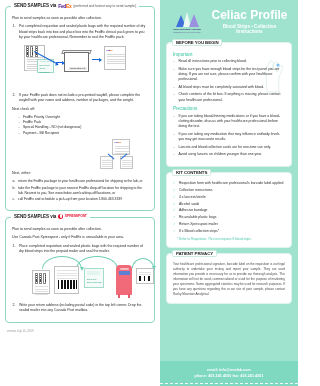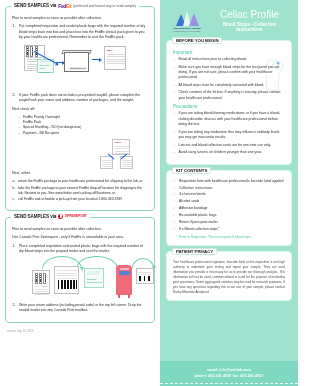--- a/index.html
+++ b/index.html
@@ -205,21 +205,21 @@
   .rc-header {
     display:flex; align-items:center; gap:4px;
     padding:9px 6px 8px 7px;
   }
   .logo-wrap { width:40px; flex:none; text-align:center; }
   .mtn { position:relative; width:38px; height:17px; margin:0 auto; }
   .mtn svg { display:block; }
   .logo-name { font-size:2.4px; font-weight:bold; color:#3a3f6e; margin-top:0.5px; letter-spacing:-0.1px;}
   .logo-tag { font-size:2.1px; color:#5f6a93; letter-spacing:-0.1px;}
   .hdr-text { flex:1; text-align:center; padding-right:4px; }
-  .hdr-title { font-size:10px; font-weight:normal; color:#fff; line-height:1.1; }
+  .hdr-title { font-size:12px; font-weight:bold; color:#fff; line-height:1.1; }
   .hdr-sub { font-size:4.6px; font-weight:bold; color:#fff; margin-top:1.5px; }
 
   .rpanel {
     background:#fff; border-radius:4px;
     margin:0 6px 5px 6px; padding:8px 6px 6px 6px;
     position:relative;
     border:0.7px solid #e0f2ec;
   }
   .rpanel-title {
     position:absolute; top:-4px; left:5px;

